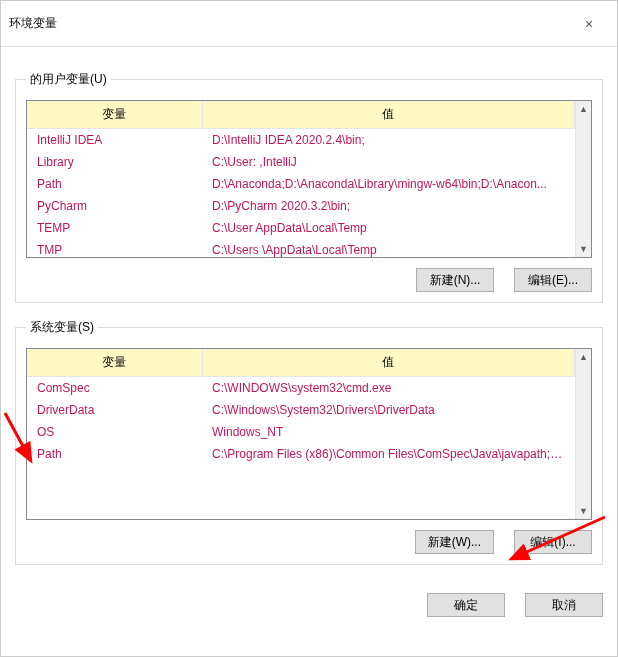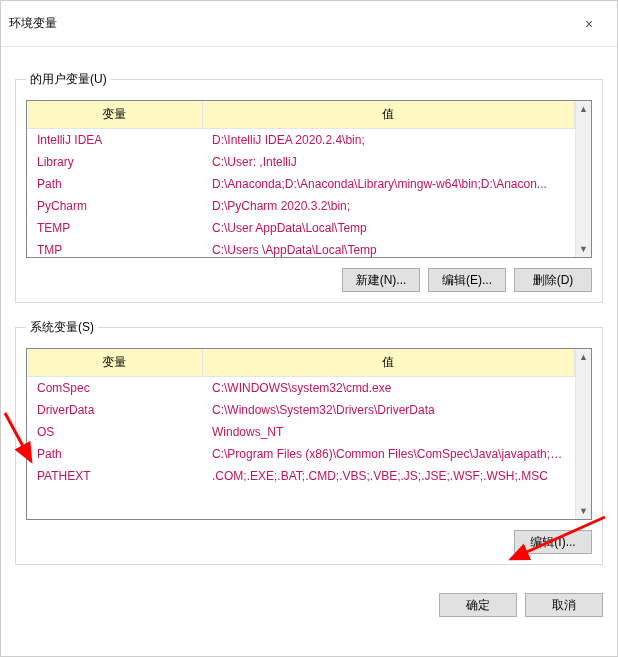--- a/index.html
+++ b/index.html
@@ -68,36 +68,36 @@
     color: #000;
   }
   tbody td {
     padding: 4px 10px;
     white-space: nowrap;
     overflow: hidden;
     text-overflow: ellipsis;
     color: #be185d;
   }
   .btn-row {
-    display: flex; justify-content: flex-end; gap: 8px;
+    display: flex; justify-content: flex-end; gap: 20px;
     margin-top: 10px;
   }
   button.win {
     min-width: 78px;
     height: 24px;
     padding: 0 12px;
     border: 1px solid #adadad;
     background: #e1e1e1;
     color: #000;
     cursor: pointer;
     font-family: inherit;
     font-size: 12px;
   }
   .footer-btns {
-    display: flex; justify-content: flex-end; gap: 8px;
+    display: flex; justify-content: flex-end; gap: 20px;
     padding: 14px 14px 10px;
   }
   .col-name { width: 175px; }
   .col-val { width: auto; }
   
   .arrow { position: absolute; pointer-events: none; z-index: 50; }
 </style>
 </head>
 <body>
 
@@ -153,21 +153,20 @@
       </table>
       <div class="table-scroll">
         <div class="up">▲</div>
         <div class="down">▼</div>
       </div>
     </div>
 
     <div class="btn-row">
       <button class="win">新建(N)...</button>
       <button class="win">编辑(E)...</button>
-      <button class="win">删除(D)</button>
     </div>
   </fieldset>
 
   <fieldset class="grp">
     <legend>系统变量(S)</legend>
 
     <div class="table-wrap" style="height:172px;">
       <table>
         <colgroup>
             <col class="col-name">
@@ -189,33 +188,30 @@
               <td>C:\Windows\System32\Drivers\DriverData</td>
             </tr>
           <tr>
               <td>OS</td>
               <td>Windows_NT</td>
             </tr>
           <tr>
               <td>Path</td>
               <td>C:\Program Files (x86)\Common Files\ComSpec\Java\javapath;C:...</td>
             </tr>
-          <tr>
-              <td>PATHEXT</td>
-              <td>.COM;.EXE;.BAT;.CMD;.VBS;.VBE;.JS;.JSE;.WSF;.WSH;.MSC</td>
-            </tr>
         </tbody>
       </table>
       <div class="table-scroll">
         <div class="up">▲</div>
         <div class="down">▼</div>
       </div>
     </div>
 
     <div class="btn-row">
+      <button class="win">新建(W)...</button>
       <button class="win">编辑(I)...</button>
     </div>
   </fieldset>
 
 </div>
 
 <div class="footer-btns">
   <button class="win">确定</button>
   <button class="win">取消</button>
 </div>

